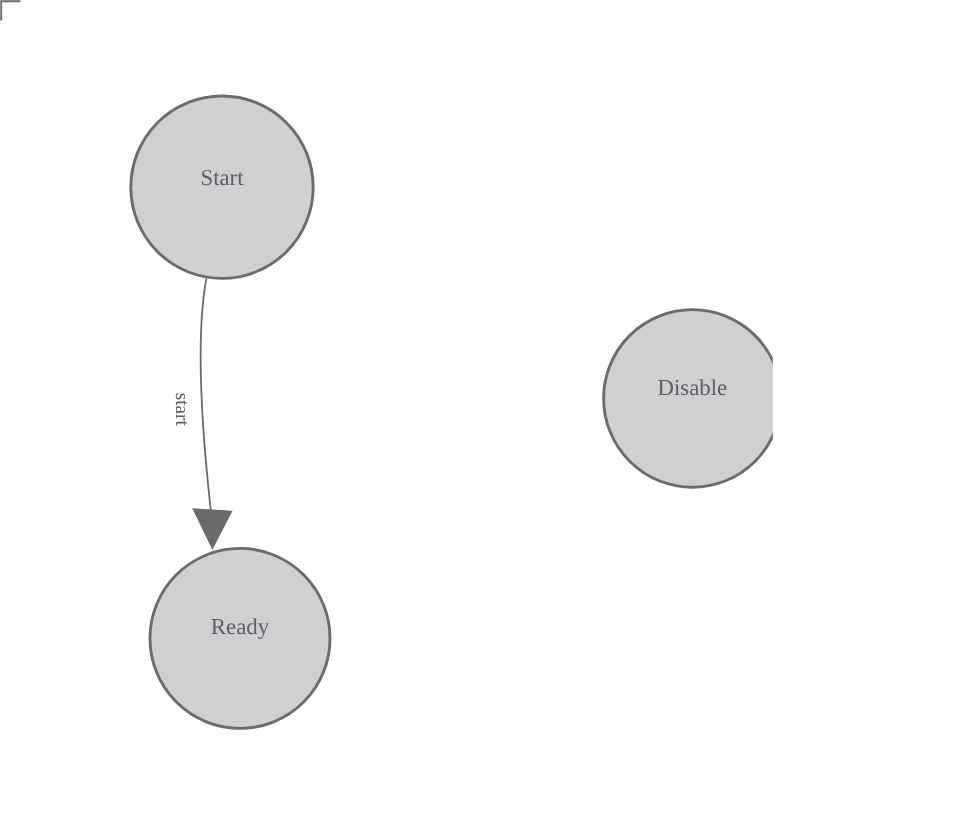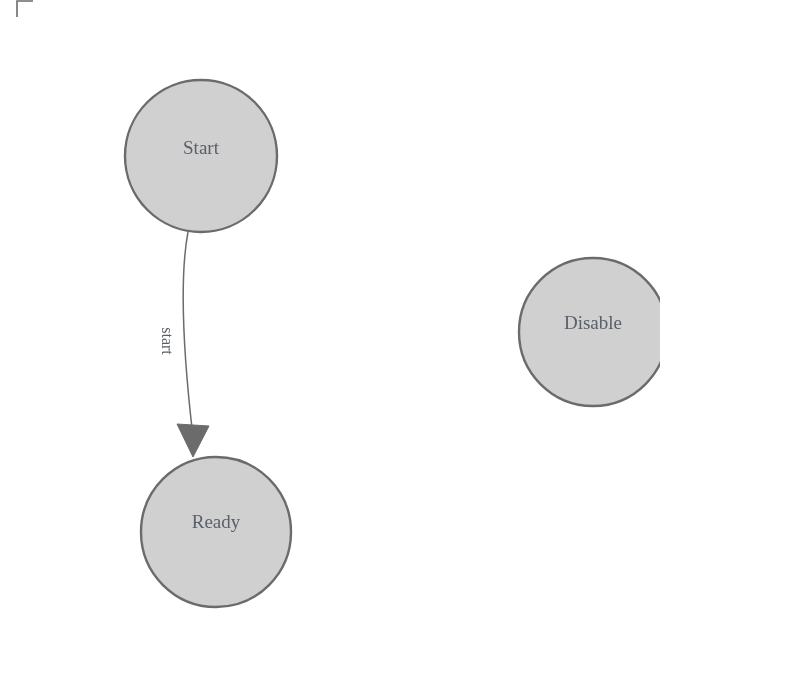--- a/index.html
+++ b/index.html
@@ -10,21 +10,20 @@
   }
   body {
     font-family: "Liberation Serif", "DejaVu Serif", serif;
   }
   #canvas-root {
     position: relative;
     width: 644px;
     height: 686px;
     background: #ffffff;
     overflow: hidden;
-    margin-left: 16px;
   }
   #diagram-svg {
     position: absolute;
     top: 0;
     left: 0;
     width: 799px;
     height: 686px;
     display: block;
   }
   .state-node-circle {

